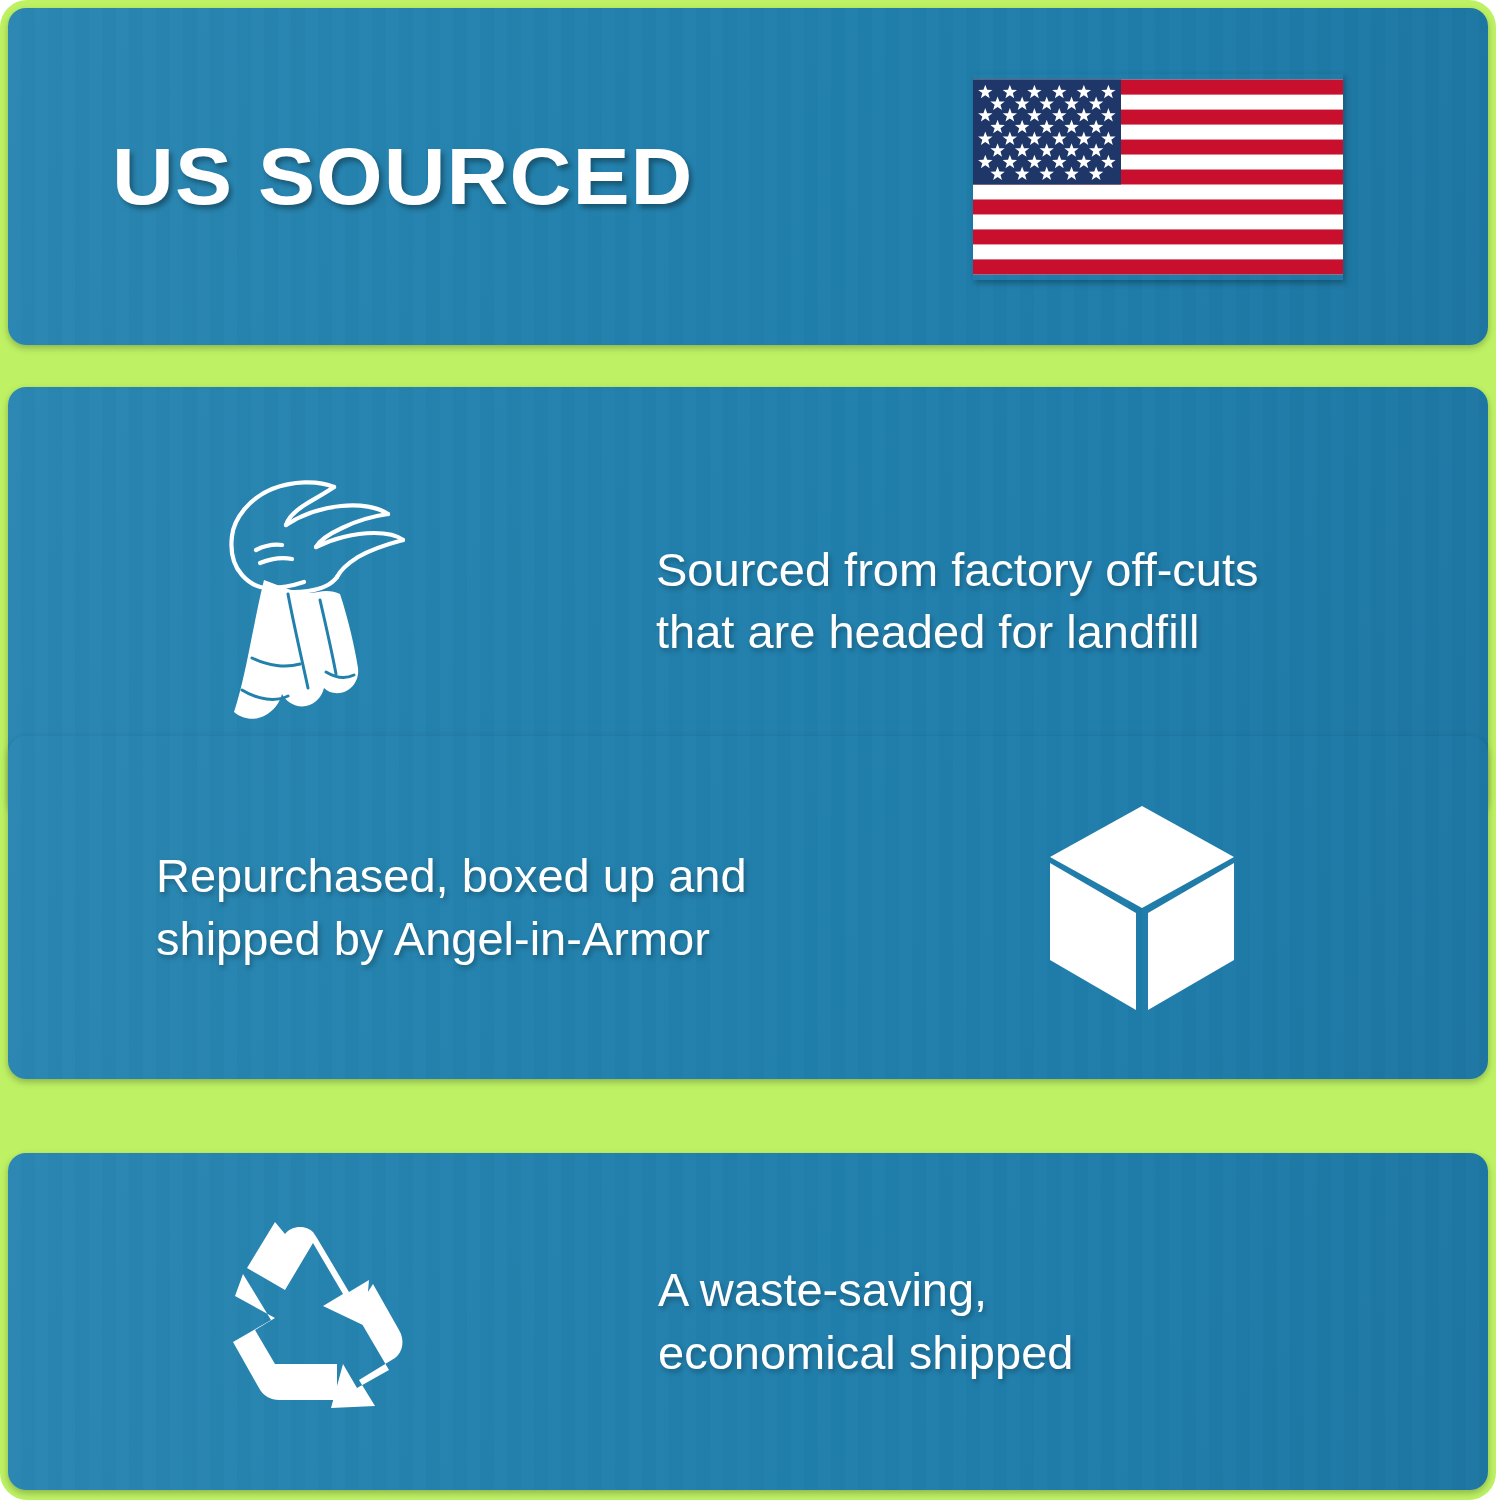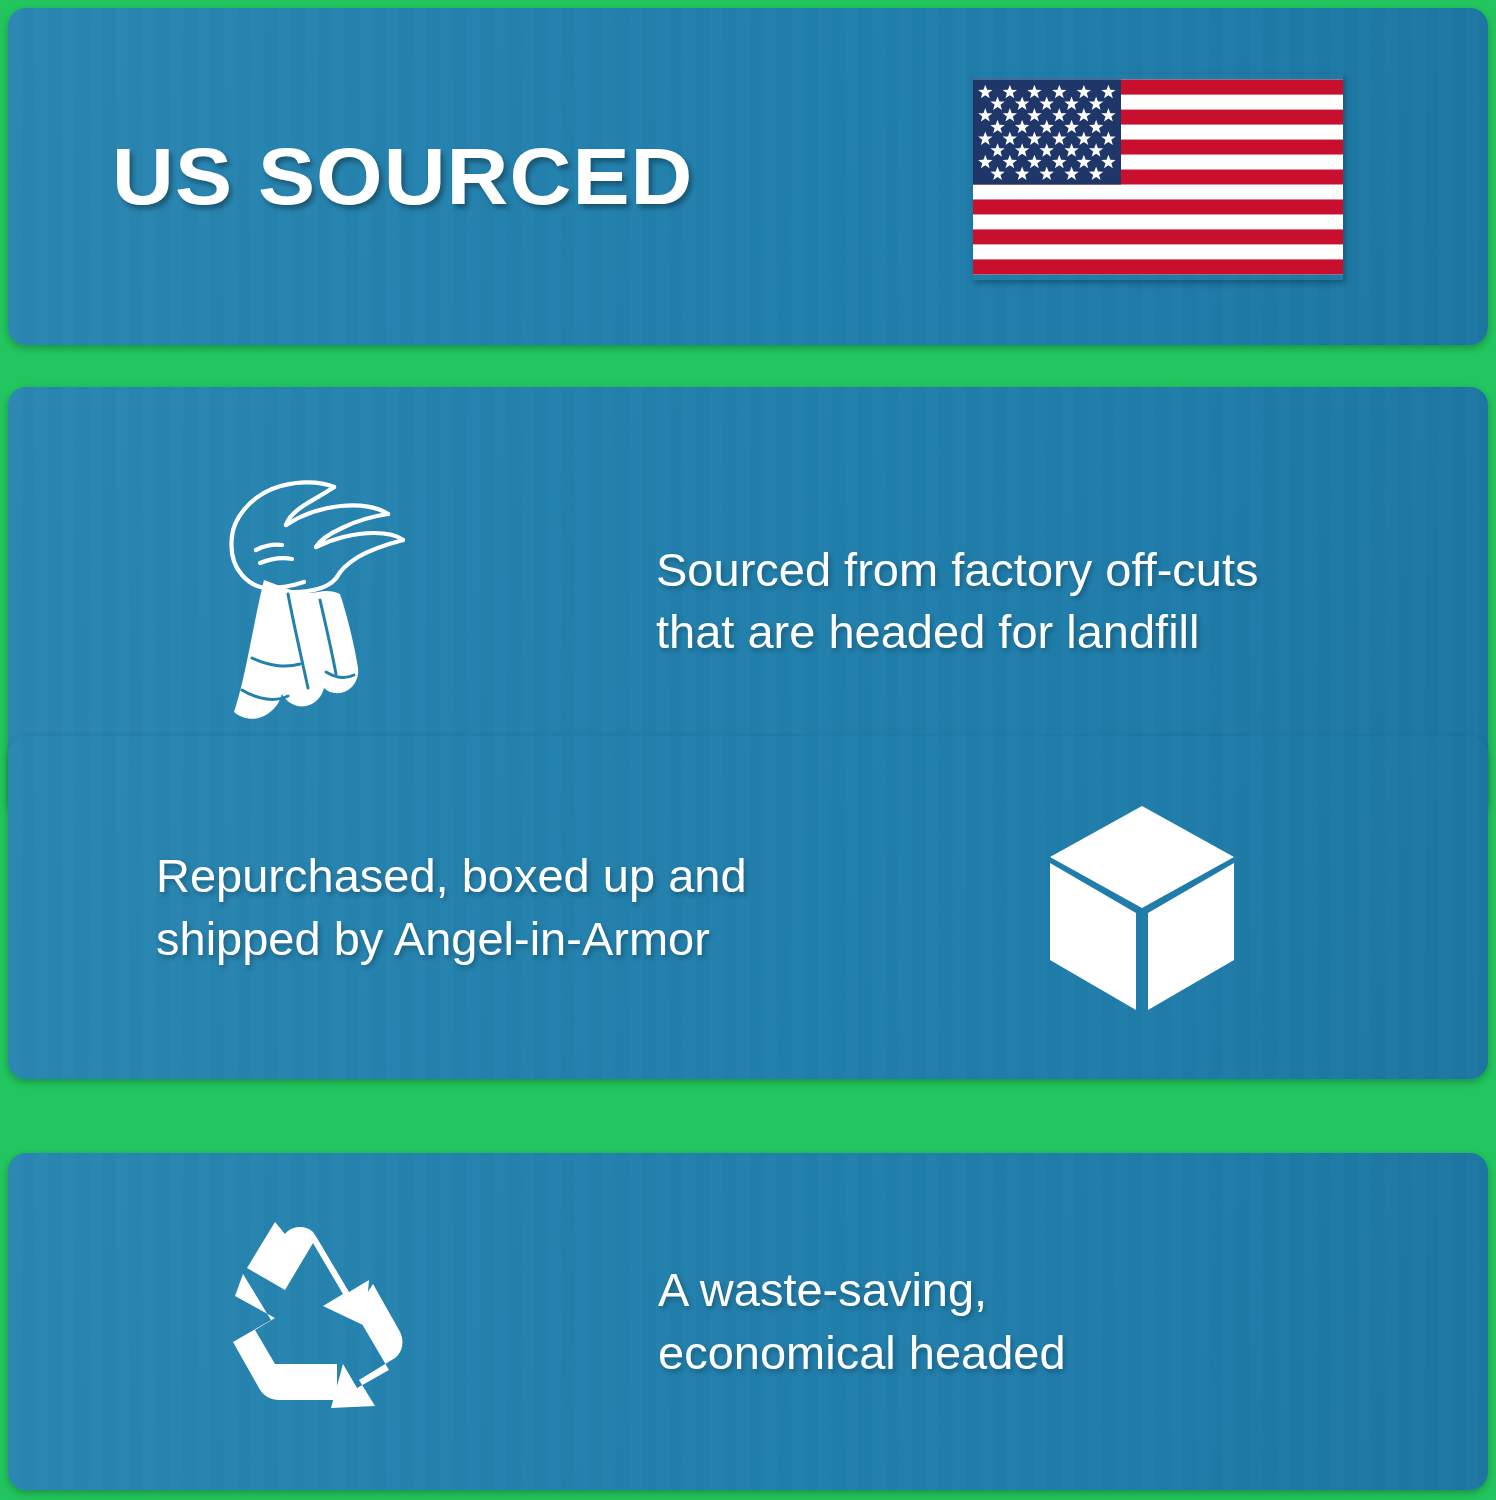--- a/index.html
+++ b/index.html
@@ -11,22 +11,23 @@
     width: 1496px;
     height: 1500px;
     font-family: "Liberation Sans", sans-serif;
     -webkit-font-smoothing: antialiased;
   }
 
   .page {
     position: relative;
     width: 1496px;
     height: 1500px;
-    background: #22c55e;
+    background: #bef264;
     overflow: hidden;
+    border-radius: 27px;
   }
 
   
   .card {
     position: absolute;
     left: 8px;
     width: 1480px;
     border-radius: 18px;
     background: linear-gradient(100deg, #2a87b2 0%, #2281ad 38%, #1f7dab 72%, #1d76a2 100%);
     box-shadow: 0 3px 7px rgba(0,0,0,0.26);
@@ -329,18 +330,18 @@
                        L176 148
                        L142 90
                        Z"></path>
 
               <path d="M76 142 L76 178 L124 178 L124 142 Z"></path>
             </g>
           </svg>
         </div>
 
         <div class="body-text">A waste-saving,
-economical headed</div>
+economical shipped</div>
       </div>
     </div>
   </div>
 
 </div>
 
 </body></html>

